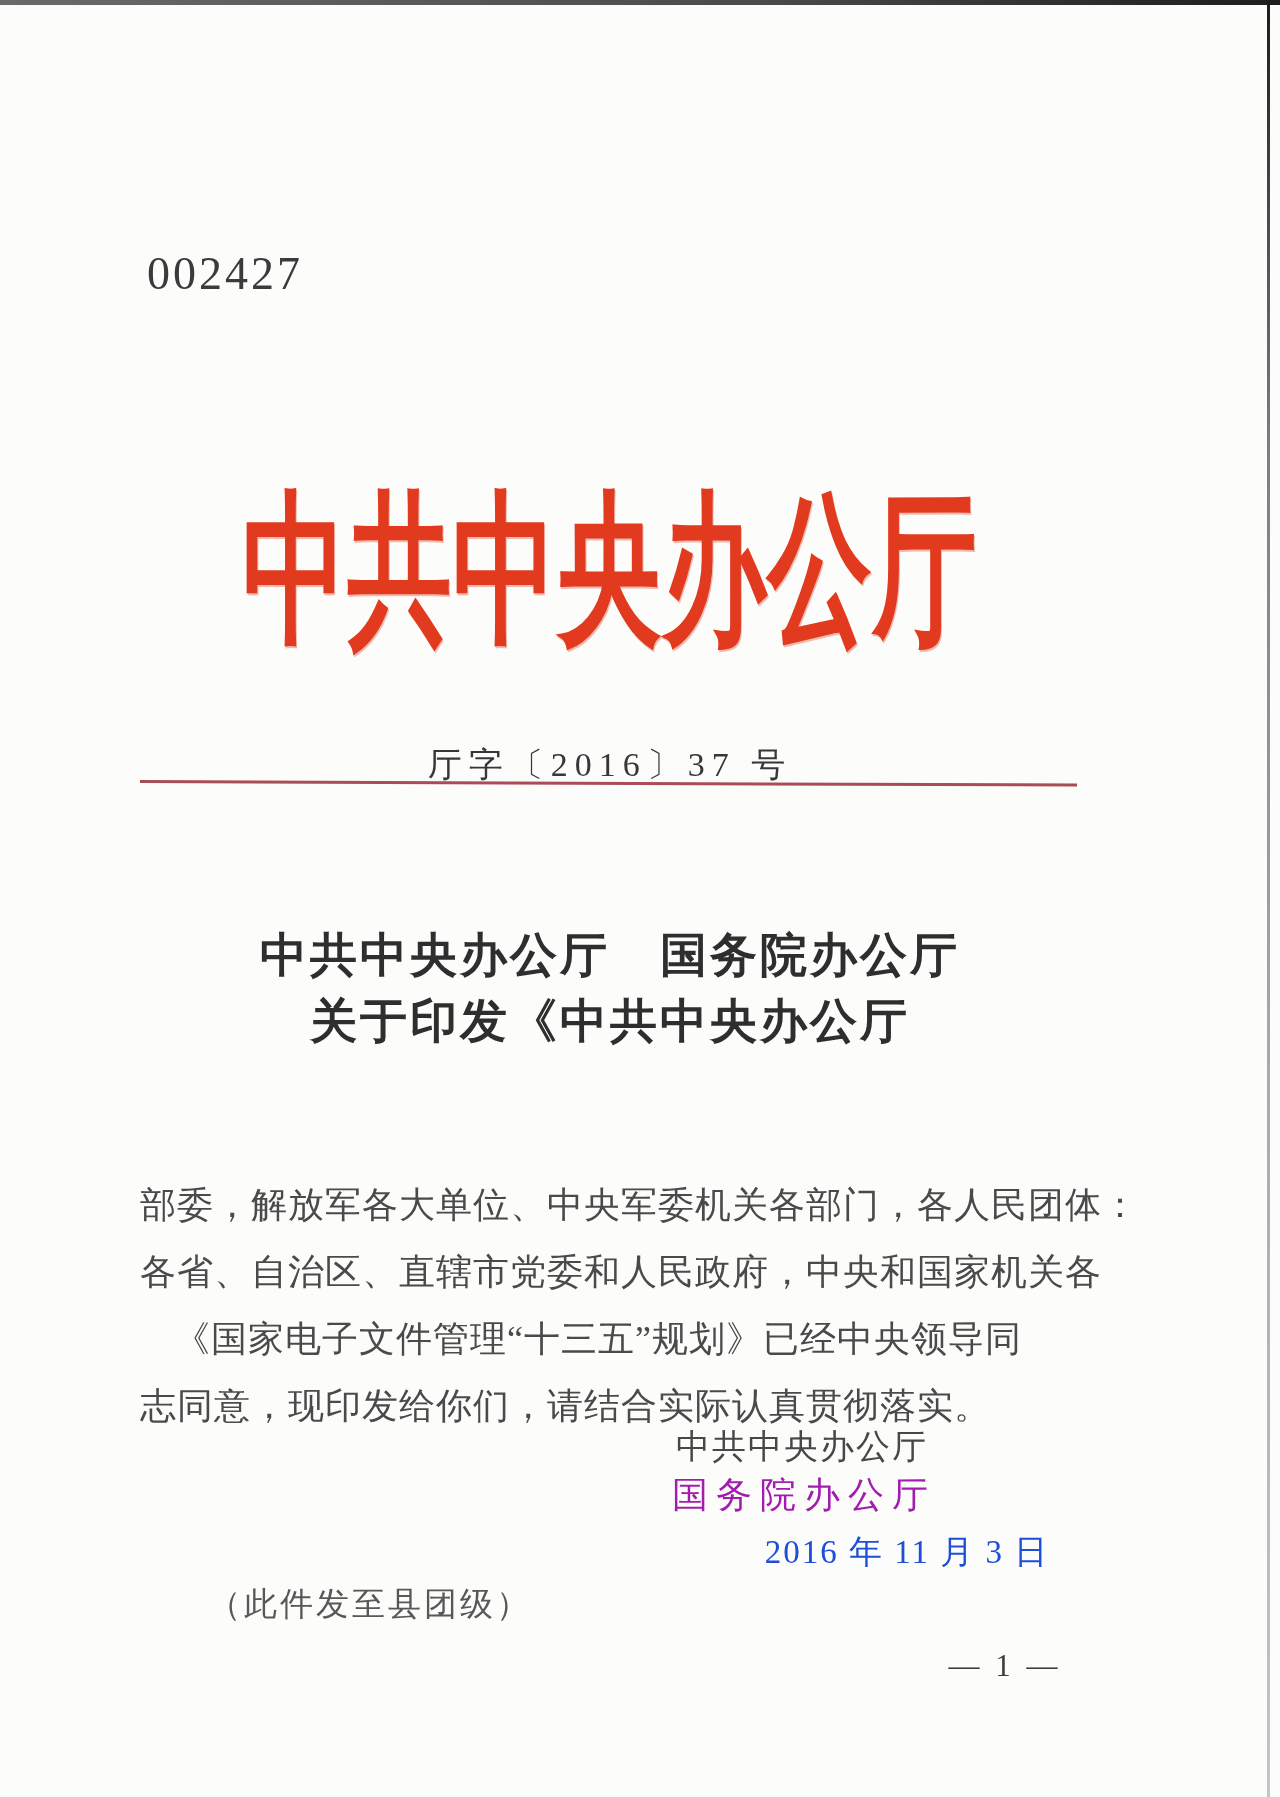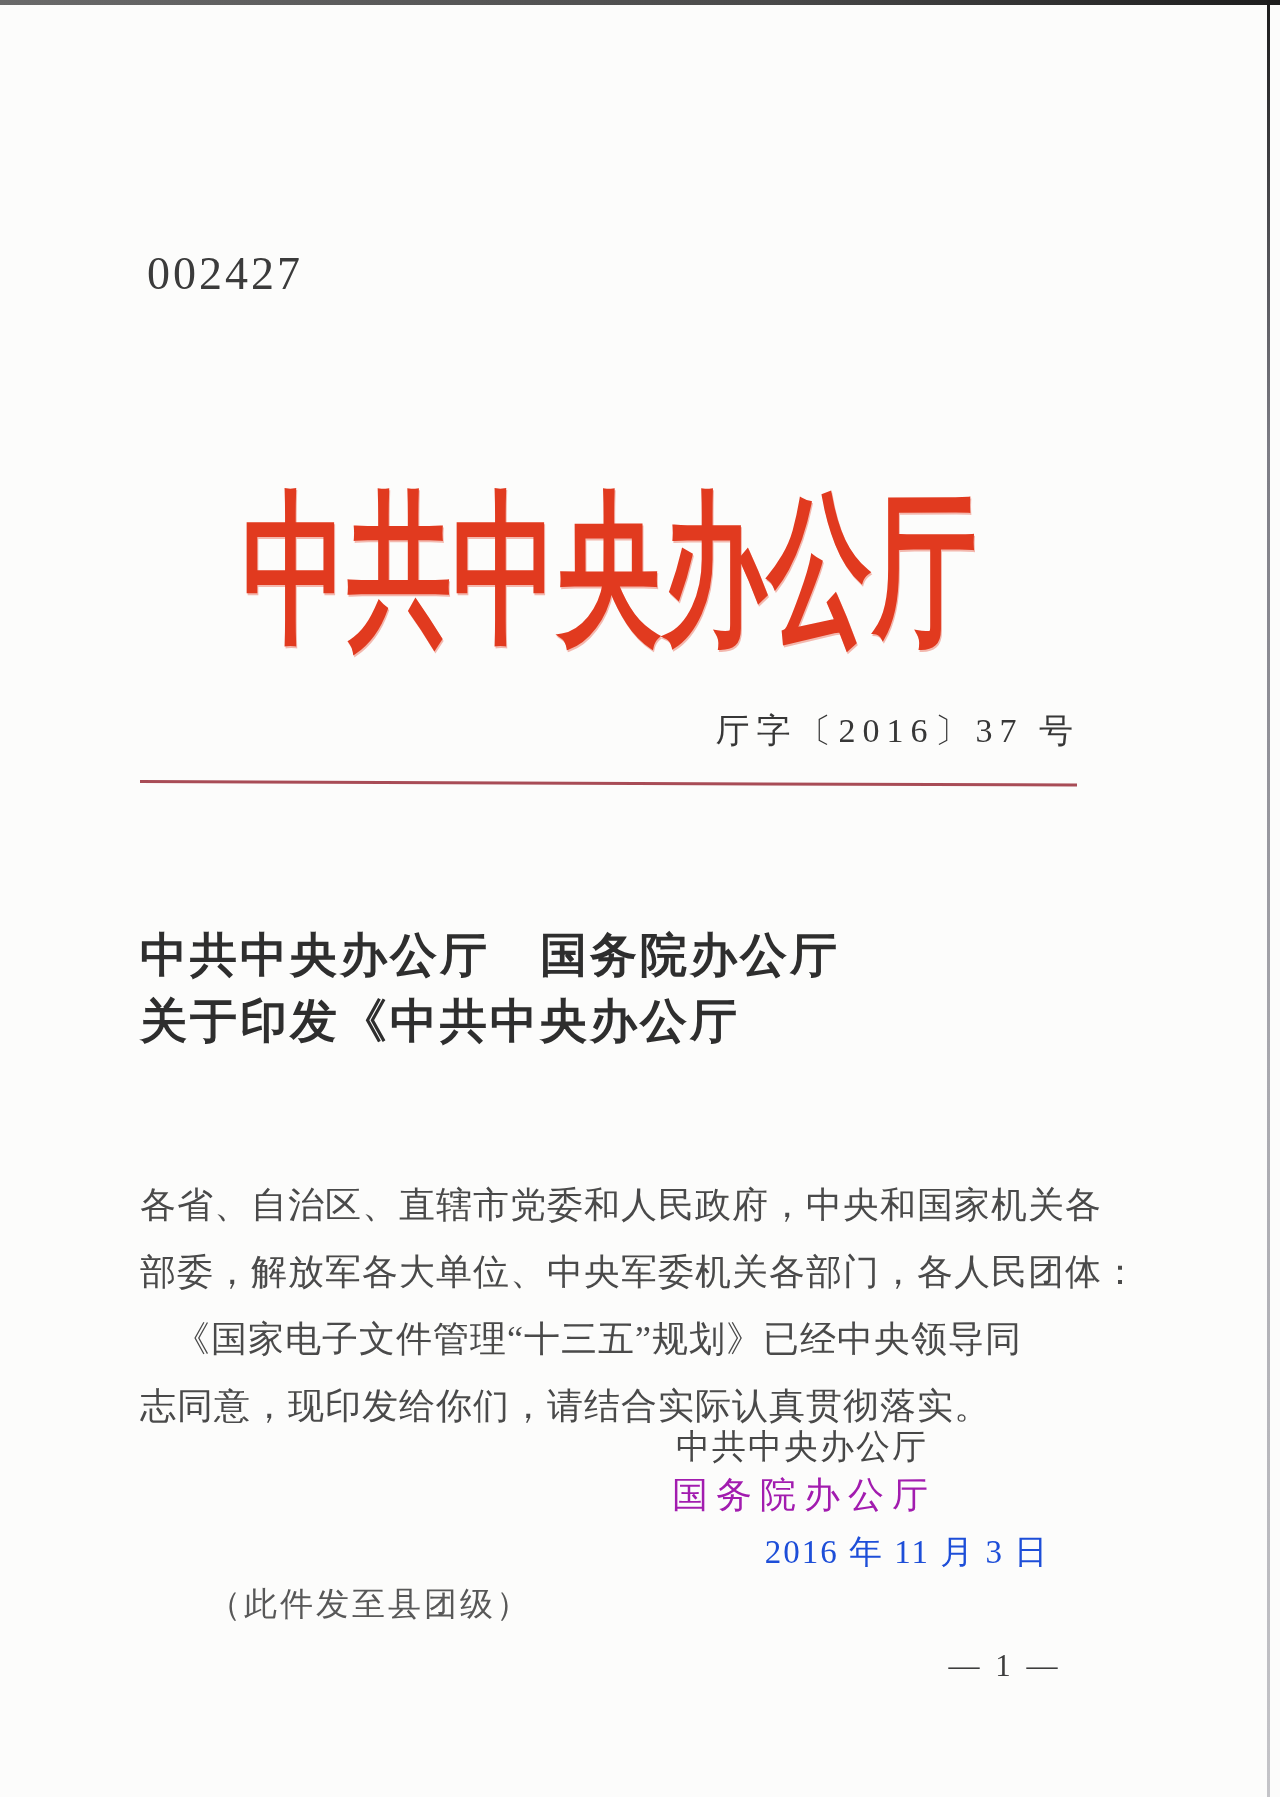--- a/index.html
+++ b/index.html
@@ -47,39 +47,40 @@
     font-weight: bold;
     line-height: 1.02;
     letter-spacing: 1px;
     color: #e13a1f;
     transform: scaleY(1.58);
     transform-origin: top center;
     text-shadow: 1px 1px 0 rgba(225,58,31,0.35);
   }
   .issue-no {
     position: absolute;
-    top: 708px; left: 140px;
+    top: 742px; left: 140px;
     width: 940px;
-    text-align: right;
+    text-align: center;
     font-size: 34px;
     letter-spacing: 7px;
     color: #373737;
   }
   .red-rule {
     position: absolute;
     top: 780px; left: 140px;
     width: 937px; height: 3px;
     background: #a84c56;
     transform: rotate(0.22deg);
     transform-origin: left center;
   }
   .title-block {
     position: absolute;
     top: 922px; left: 140px;
     width: 940px;
+    text-align: center;
     font-size: 47px;
     font-weight: bold;
     line-height: 66px;
     letter-spacing: 3px;
     color: #2e2e2e;
   }
   .body-block {
     position: absolute;
     top: 1172px; left: 140px;
     width: 940px;
@@ -150,22 +151,22 @@
   <div class="issue-no">厅字〔2016〕37 号</div>
 
   <div class="red-rule"></div>
 
   <div class="title-block">
     <div>中共中央办公厅　国务院办公厅</div>
     <div>关于印发《中共中央办公厅</div>
   </div>
 
   <div class="body-block">
+    <div class="body-line">部委，解放军各大单位、中央军委机关各部门，各人民团体：</div>
     <div class="body-line">各省、自治区、直辖市党委和人民政府，中央和国家机关各</div>
-    <div class="body-line">部委，解放军各大单位、中央军委机关各部门，各人民团体：</div>
     <div class="body-line indent">《国家电子文件管理“十三五”规划》已经中央领导同</div>
     <div class="body-line">志同意，现印发给你们，请结合实际认真贯彻落实。</div>
   </div>
 
   <div class="sig-org1">中共中央办公厅</div>
 
   <div class="sig-org2">国务院办公厅</div>
 
   <div class="sig-date">2016 年 11 月 3 日</div>
 

